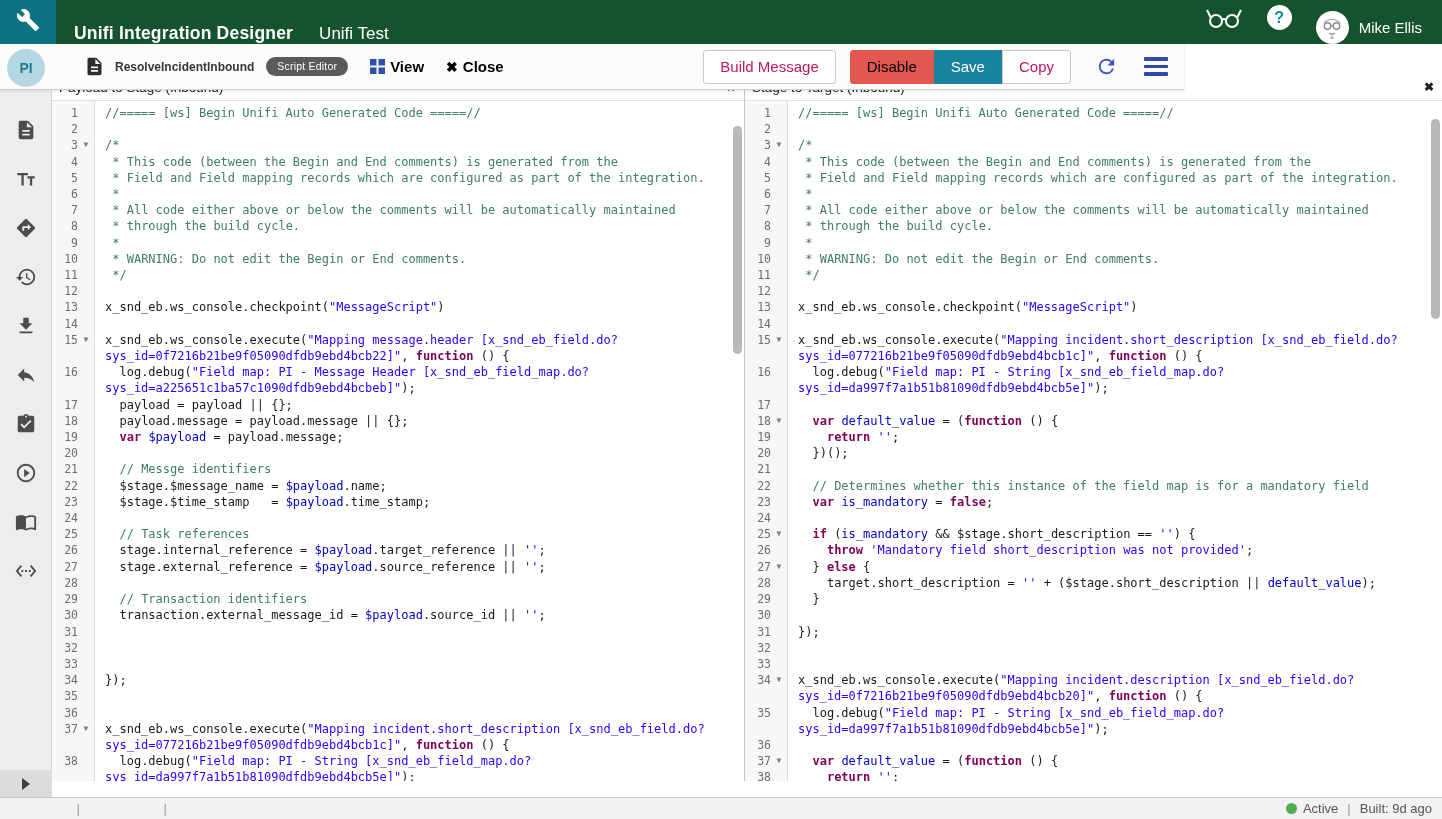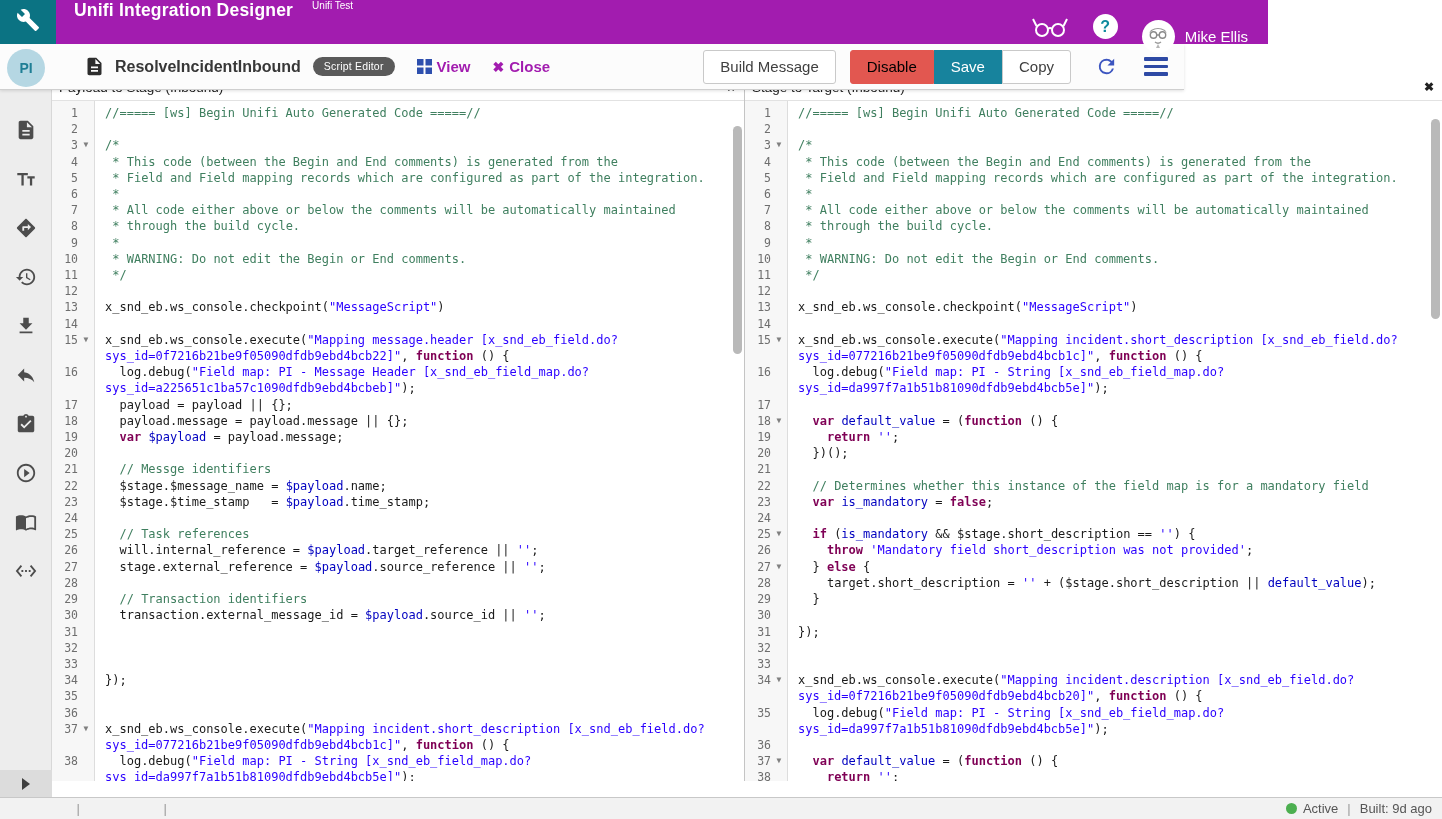--- a/index.html
+++ b/index.html
@@ -1,47 +1,47 @@
 <!DOCTYPE html>
 <html><head>
 <meta charset="utf-8">
 <style>
   * { margin:0; padding:0; box-sizing:border-box; }
   html,body { width:1442px; height:819px; overflow:hidden; background:#fff;
               font-family:"Liberation Sans", sans-serif; }
 
   
-  .topbar { position:absolute; left:0; top:0; width:1268px; height:44px;
-            background:#a21caf; display:flex; align-items:flex-start; color:#fff; z-index:30; }
+  .topbar { position:absolute; left:0; top:0; width:1442px; height:44px;
+            background:#14532d; display:flex; align-items:flex-end; color:#fff; z-index:30; }
   .logo-box { width:56px; height:44px; background:#0b7383; display:flex; align-items:center; justify-content:center; flex:0 0 56px; cursor:pointer; }
   .app-title { font-size:17.5px; font-weight:bold; margin-left:18px; letter-spacing:.2px; }
-  .app-subtitle { font-size:10px; margin-left:19px; }
+  .app-subtitle { font-size:17px; margin-left:26px; }
   .topbar-right { margin-left:auto; display:flex; align-items:center; gap:24px; padding-right:20px; }
   .help-circle { width:25px; height:25px; border-radius:50%; background:#fff; color:#0e8a9d;
                  display:flex; align-items:center; justify-content:center; font-weight:bold; font-size:16px; cursor:pointer; }
   .user-chip { display:flex; align-items:center; gap:10px; cursor:pointer;margin-top:20px; }
   .user-avatar { width:33px; height:33px; border-radius:50%; background:#fff; display:flex; align-items:center; justify-content:center; overflow:hidden; }
   .user-name { font-size:15px; }
 
   
   .toolbar { position:absolute; left:0; top:44px; width:1184px; height:46px; background:#fcfcfc;
              border-bottom:1px solid #cfcfcf; box-shadow:0 1px 3px rgba(0,0,0,.12);
              display:flex; align-items:center; z-index:20; }
   .pi-avatar { position:absolute; left:7px; top:5px; width:38px; height:38px; border-radius:50%;
                background:#b5d7e3; color:#1f7e95; font-weight:bold; font-size:14px;
                display:flex; align-items:center; justify-content:center; cursor:pointer; }
   .doc-title-icon { margin-left:84px; display:flex; align-items:center; }
-  .script-title { font-size:16px; font-weight:600; color:#373737; margin-left:10px; }
+  .script-title { font-size:12px; font-weight:600; color:#373737; margin-left:10px; }
   .badge { background:#5a5a5a; color:#fff; font-size:10.5px; font-weight:normal; border-radius:10px;
            padding:3px 11px 4px; margin-left:12px; letter-spacing:.2px; }
-  .tb-link { display:flex; align-items:center; gap:5px; color:#a21caf; font-size:15px; font-weight:600;
+  .tb-link { display:flex; align-items:center; gap:5px; color:#000000; font-size:15px; font-weight:600;
              margin-left:22px; cursor:pointer; }
   .tb-link .x { font-size:14px; font-weight:bold; }
   .toolbar-right { margin-left:auto; display:flex; align-items:center; padding-right:16px; }
-  .btn { height:34px; font-size:15px; padding:0 16px; border:1px solid #c9c9c9; background:#fff; color:#404040;
+  .btn { height:34px; font-size:15px; padding:0 16px; border:1px solid #c9c9c9; background:#fff; color:#be185d;
          cursor:pointer; font-family:"Liberation Sans", sans-serif; }
   .btn-build { border-radius:3px; margin-right:14px; }
   .btn-disable { background:#e25750; border-color:#e25750; color:#000000; border-radius:3px 0 0 3px; }
   .btn-save { background:#17839d; border-color:#17839d; color:#fff; }
   .btn-copy { border-radius:0 3px 3px 0; }
   .refresh-btn { margin-left:24px; cursor:pointer; display:flex; }
   .hamburger { margin-left:26px; cursor:pointer; display:flex; flex-direction:column; gap:4px; }
   .hamburger span { display:block; width:24px; height:3.5px; background:#2e4aa5; border-radius:1px; }
 
   
@@ -414,21 +414,21 @@
               <span class="cm-ln">25</span>
               <span class="cm-fold"></span>
             </div>
             <div class="cm-lc"><span class="tok-c">  // Task references</span></div>
           </div>
           <div class="cm-line">
             <div class="cm-gutter-cell">
               <span class="cm-ln">26</span>
               <span class="cm-fold"></span>
             </div>
-            <div class="cm-lc"><span class="tok-p">  will.internal_reference = </span><span class="tok-v">$payload</span><span class="tok-p">.target_reference || </span><span class="tok-s">''</span><span class="tok-p">;</span></div>
+            <div class="cm-lc"><span class="tok-p">  stage.internal_reference = </span><span class="tok-v">$payload</span><span class="tok-p">.target_reference || </span><span class="tok-s">''</span><span class="tok-p">;</span></div>
           </div>
           <div class="cm-line">
             <div class="cm-gutter-cell">
               <span class="cm-ln">27</span>
               <span class="cm-fold"></span>
             </div>
             <div class="cm-lc"><span class="tok-p">  stage.external_reference = </span><span class="tok-v">$payload</span><span class="tok-p">.source_reference || </span><span class="tok-s">''</span><span class="tok-p">;</span></div>
           </div>
           <div class="cm-line">
             <div class="cm-gutter-cell">

